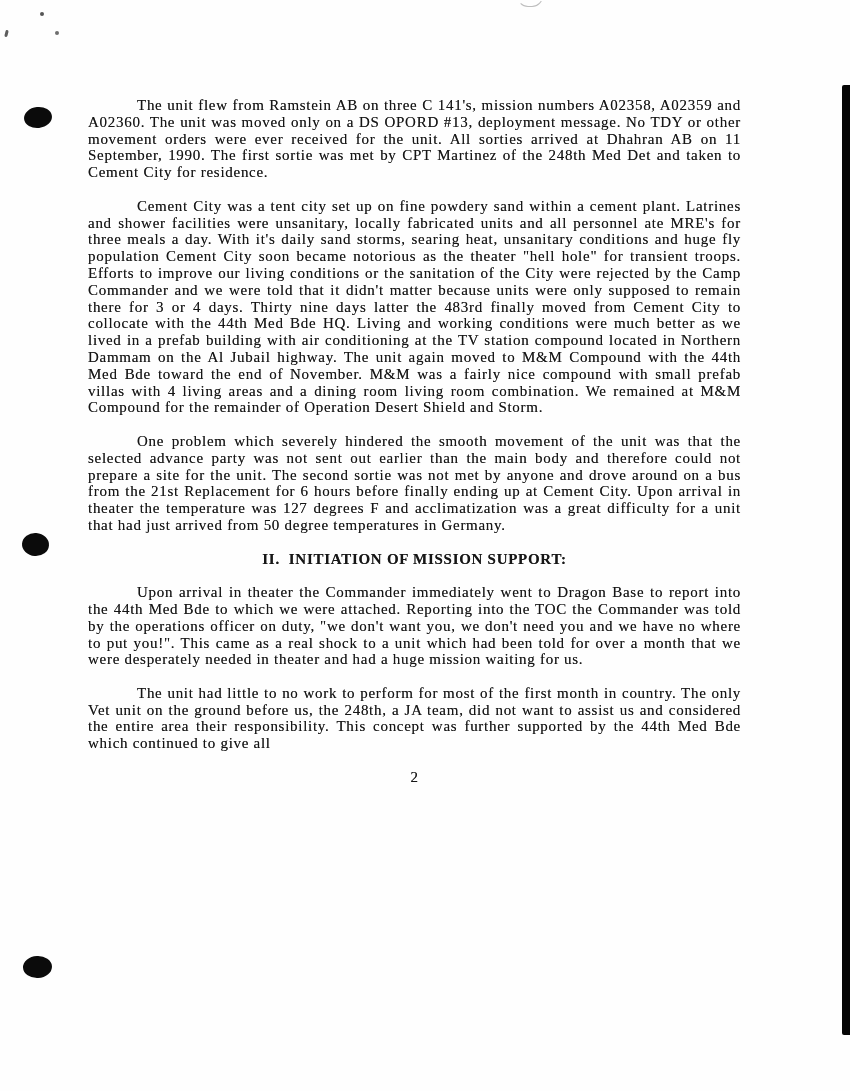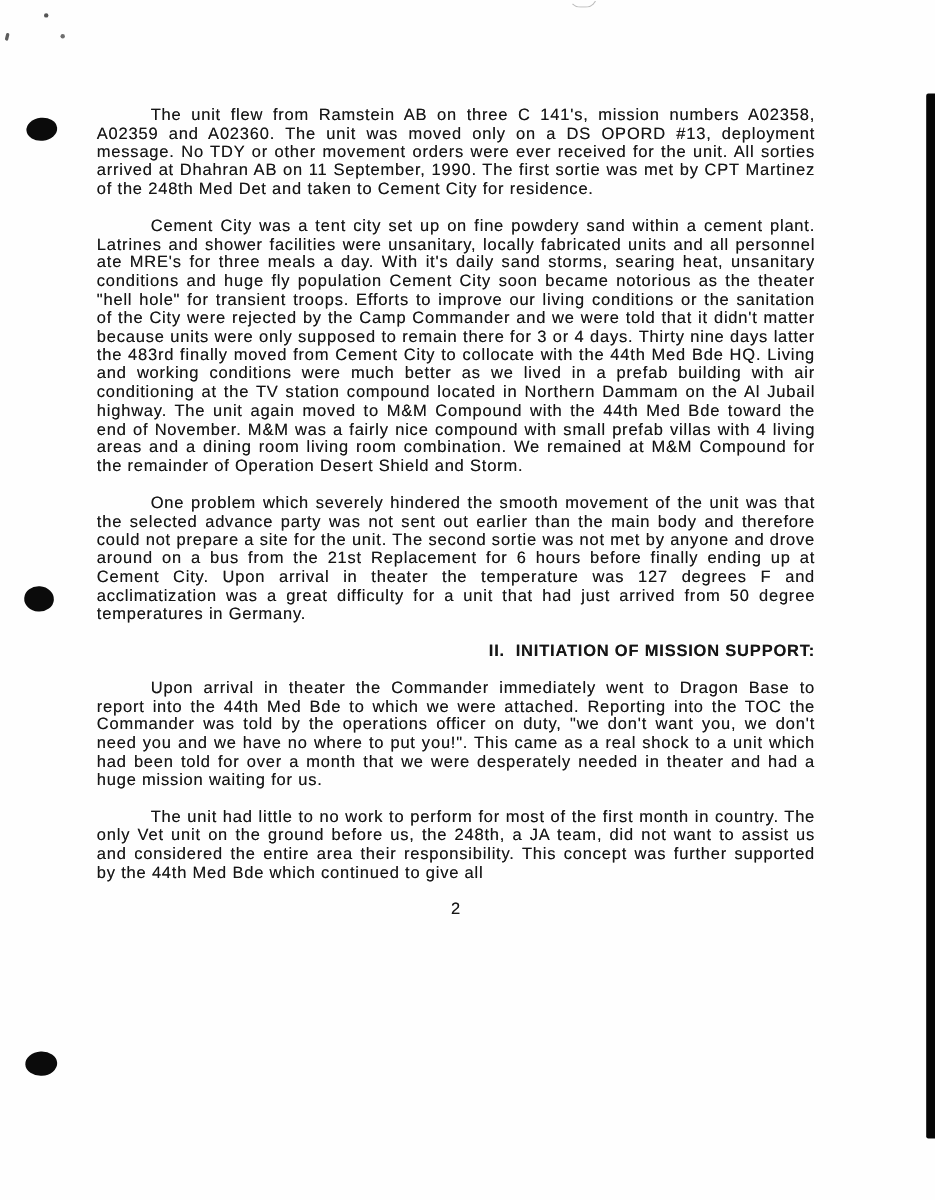--- a/index.html
+++ b/index.html
@@ -6,21 +6,21 @@
     margin: 0;
     padding: 0;
     background: #ffffff;
   }
   .sheet {
     position: relative;
     width: 850px;
     height: 1091px;
     background: #fefefe;
     overflow: hidden;
-    font-family: Liberation Sans, sans-serif;
+    font-family: Liberation Serif, serif;
   }
   .text-block {
     position: absolute;
     left: 88px;
     top: 97px;
     width: 653px;
     font-size: 15px;
     line-height: 16.8px;
     letter-spacing: 0.72px;
     color: #161616;
@@ -28,21 +28,21 @@
     text-shadow: 0 0 0.5px rgba(20,20,20,0.6);
   }
   .para {
     margin: 0 0 16.8px 0;
     text-indent: 49px;
   }
   .heading {
     margin: 0 0 16.8px 0;
     font-weight: bold;
     text-indent: 0;
-    text-align: right;
+    text-align: center;
   }
   .page-number {
     margin-top: 2px;
     text-align: center;
     text-indent: 0;
   }
   
   .hole {
     position: absolute;
     background: #0b0b0b;

